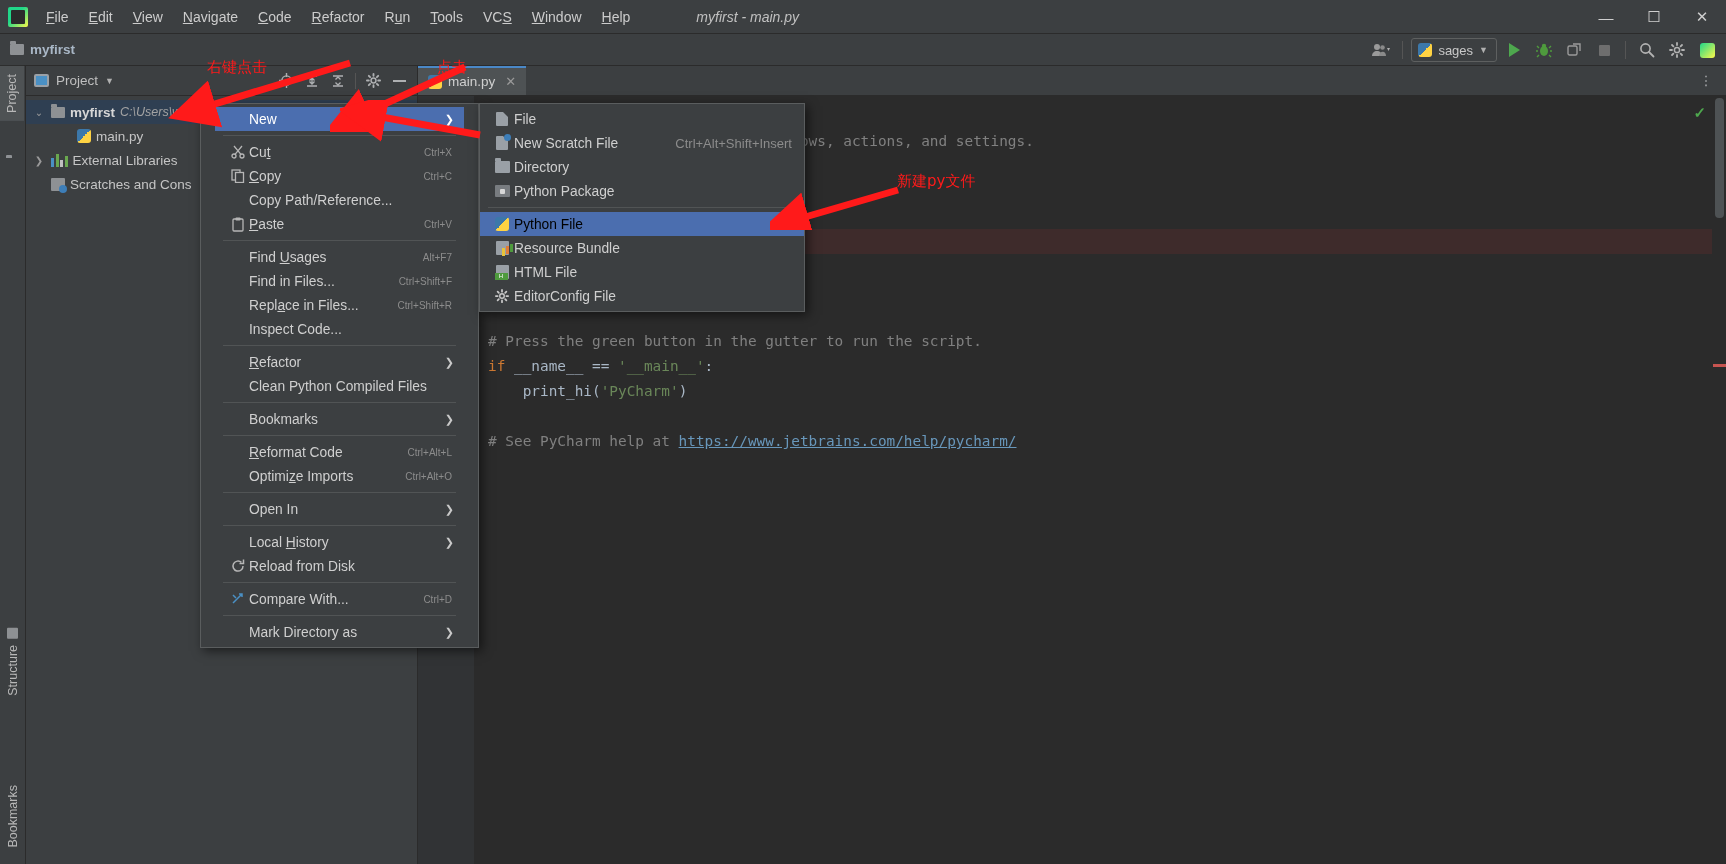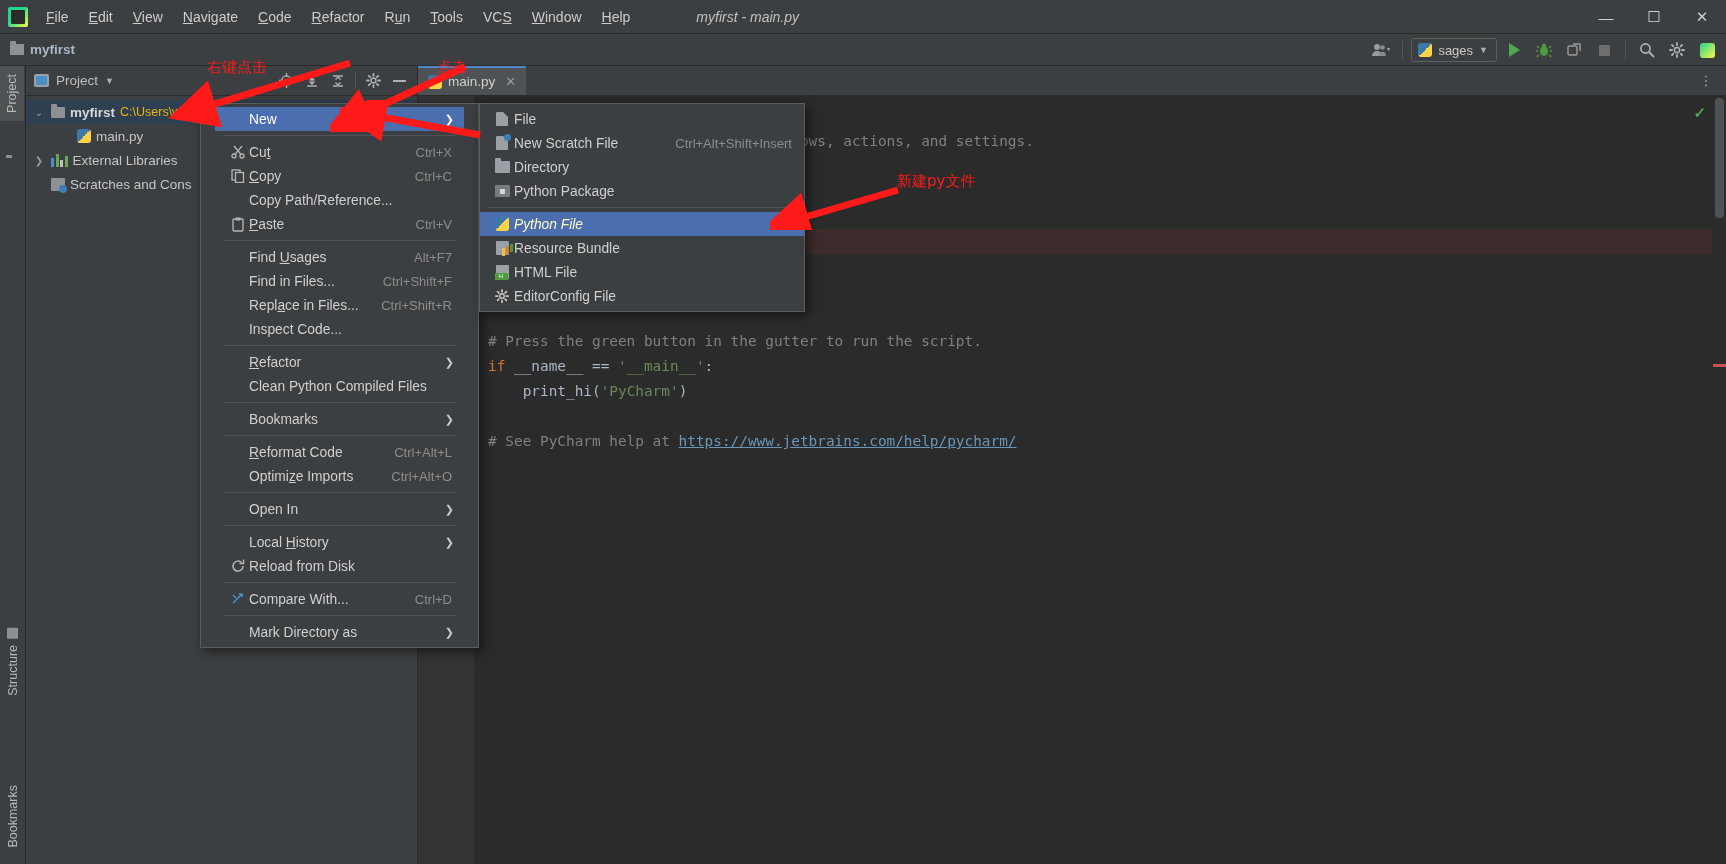--- a/index.html
+++ b/index.html
@@ -127,21 +127,21 @@
     height: 24px; display: flex; align-items: center; gap: 5px;
     padding-left: 6px; color: #bdbdbd; white-space: nowrap;
   }
   .trow.sel { background: #2f3f52; }
   .chev {
     width: 14px; text-align: center; color: #9a9a9a; font-size: 10px;
     flex: 0 0 14px;
   }
   .tname { color: #c5c5c5; }
   .tname.bold { font-weight: bold; color: #d6d6d6; }
-  .tpath { color: #eab308; font-size: 12.5px; }
+  .tpath { color: #a3a3a3; font-size: 12.5px; font-style: italic; }
   .bars-ico { display: flex; gap: 1.5px; align-items: flex-end; height: 13px; }
   .bars-ico i { width: 3px; background: #6aa84f; display: block; }
   .scratch-ico {
     width: 14px; height: 13px; background: #8e9194; border-radius: 1px;
     position: relative;
   }
   .scratch-ico::after {
     content: ""; position: absolute; right: -2px; bottom: -2px;
     width: 8px; height: 8px; background: #3d7eb8; border-radius: 50%;
   }
@@ -209,39 +209,39 @@
     color: #cfcfcf; padding-left: 12px; position: relative; white-space: nowrap;
   }
   .ci.hl { background: #4b6eaf; color: #ffffff; }
   .ci-ico {
     width: 22px; flex: 0 0 22px; display: flex; align-items: center;
     justify-content: center; font-size: 13px; color: #b6b6b6;
   }
   .ci-label { flex: 1 1 auto; }
   .ci-label u { text-decoration: underline; }
   .ci-key {
-    color: #8c8c8c; font-size: 13px; padding-right: 12px; margin-left: auto;
+    color: #8c8c8c; font-size: 10px; padding-right: 12px; margin-left: auto;
   }
   .ci-arrow {
     position: absolute; right: 10px; font-size: 11px; color: #c9c9c9;
   }
   .ci.hl .ci-arrow { color: #fff; }
   .csep { height: 1px; background: #515455; margin: 4px 8px; }
 
   
   .submenu {
     position: absolute; top: 103px; left: 479px; width: 326px;
     background: #3c3f41; border: 1px solid #5a5d5e;
     box-shadow: 3px 3px 10px rgba(0,0,0,.55); padding: 3px 0; z-index: 50;
   }
   .si {
     height: 24px; display: flex; align-items: center; font-size: 13.8px;
     color: #cfcfcf; padding-left: 10px; white-space: nowrap;
   }
-  .si.hl { background: #4b6eaf; color: #fef9c3; font-style: italic; }
+  .si.hl { background: #4b6eaf; color: #000000; }
   .si-ico {
     width: 24px; flex: 0 0 24px; display: flex; align-items: center;
     justify-content: center;
   }
   .si-key { color: #8c8c8c; font-size: 13px; padding-right: 12px; margin-left: auto; }
   .doc-ico {
     width: 12px; height: 14px; background: #9aa0a6; border-radius: 1px;
     position: relative;
   }
   .doc-ico::after {

